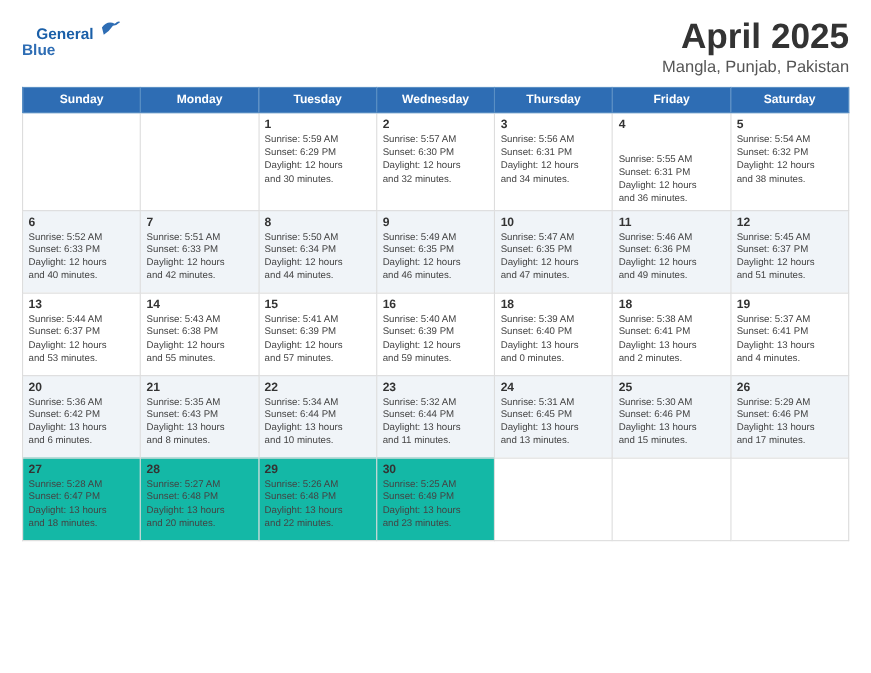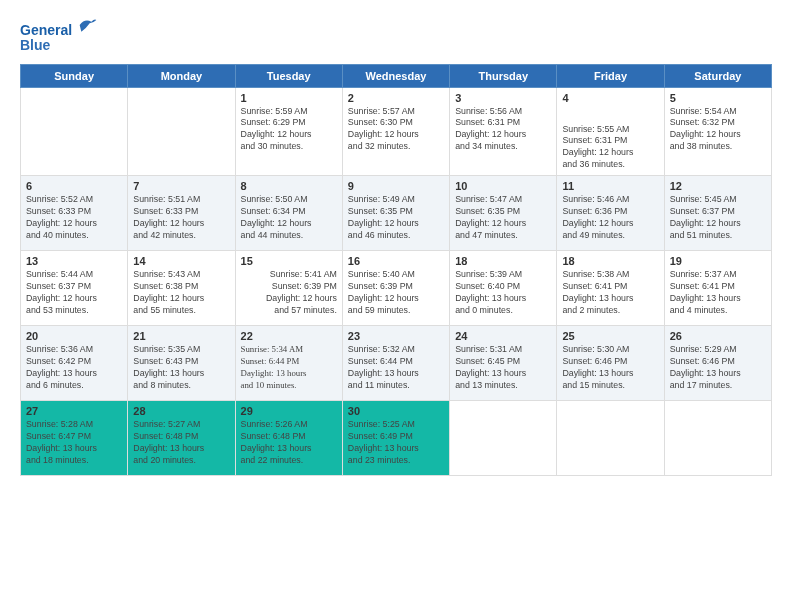--- a/index.html
+++ b/index.html
@@ -27,20 +27,21 @@
       align-items: center;
     }
     .logo-text {
       font-size: 14px;
       font-weight: bold;
       color: #333;
       line-height: 1.2;
     }
     .logo-text span {
       color: #1a5fa8;
+      margin-left: 13px;
     }
     .logo-icon {
       width: 20px;
       height: 20px;
       margin-left: 2px;
     }
     .title-section {
       text-align: right;
     }
     .main-title {
@@ -116,20 +117,24 @@
             <span>General</span>
             <svg class="logo-icon" viewBox="0 0 24 20" fill="none">
               <path d="M2 10 Q8 2 16 6 Q20 2 22 4 Q18 8 14 8 Q10 14 4 18Z" fill="#2e6db4"></path>
             </svg>
           </div>
           <div></div>
         </div>
         <div class="logo-text" style="color:#2e6db4;margin-top:-2px;">Blue</div>
       </div>
     </div>
+    <div class="title-section">
+      <div class="main-title">April 2025</div>
+      <div class="subtitle">Mangla, Punjab, Pakistan</div>
+    </div>
   </div>
 
   <table>
     <thead>
       <tr>
         <th>Sunday</th>
         <th>Monday</th>
         <th>Tuesday</th>
         <th>Wednesday</th>
         <th>Thursday</th>
@@ -238,21 +243,21 @@
           </td>
           <td>
             <span class="day-number">14</span>
             <div class="day-info" style="white-space: pre-line;">Sunrise: 5:43 AM
 Sunset: 6:38 PM
 Daylight: 12 hours
 and 55 minutes.</div>
           </td>
           <td>
             <span class="day-number">15</span>
-            <div class="day-info" style="white-space: pre-line; text-align: right;">Sunrise: 5:41 AM
+            <div class="day-info" style="white-space: pre-line;">Sunrise: 5:41 AM
 Sunset: 6:39 PM
 Daylight: 12 hours
 and 57 minutes.</div>
           </td>
           <td>
             <span class="day-number">16</span>
             <div class="day-info" style="white-space: pre-line;">Sunrise: 5:40 AM
 Sunset: 6:39 PM
 Daylight: 12 hours
 and 59 minutes.</div>
@@ -289,21 +294,21 @@
           </td>
           <td>
             <span class="day-number">21</span>
             <div class="day-info" style="white-space: pre-line;">Sunrise: 5:35 AM
 Sunset: 6:43 PM
 Daylight: 13 hours
 and 8 minutes.</div>
           </td>
           <td>
             <span class="day-number">22</span>
-            <div class="day-info" style="white-space: pre-line; font-family: Liberation Serif, serif;">Sunrise: 5:34 AM
+            <div class="day-info" style="white-space: pre-line;">Sunrise: 5:34 AM
 Sunset: 6:44 PM
 Daylight: 13 hours
 and 10 minutes.</div>
           </td>
           <td>
             <span class="day-number">23</span>
             <div class="day-info" style="white-space: pre-line;">Sunrise: 5:32 AM
 Sunset: 6:44 PM
 Daylight: 13 hours
 and 11 minutes.</div>

